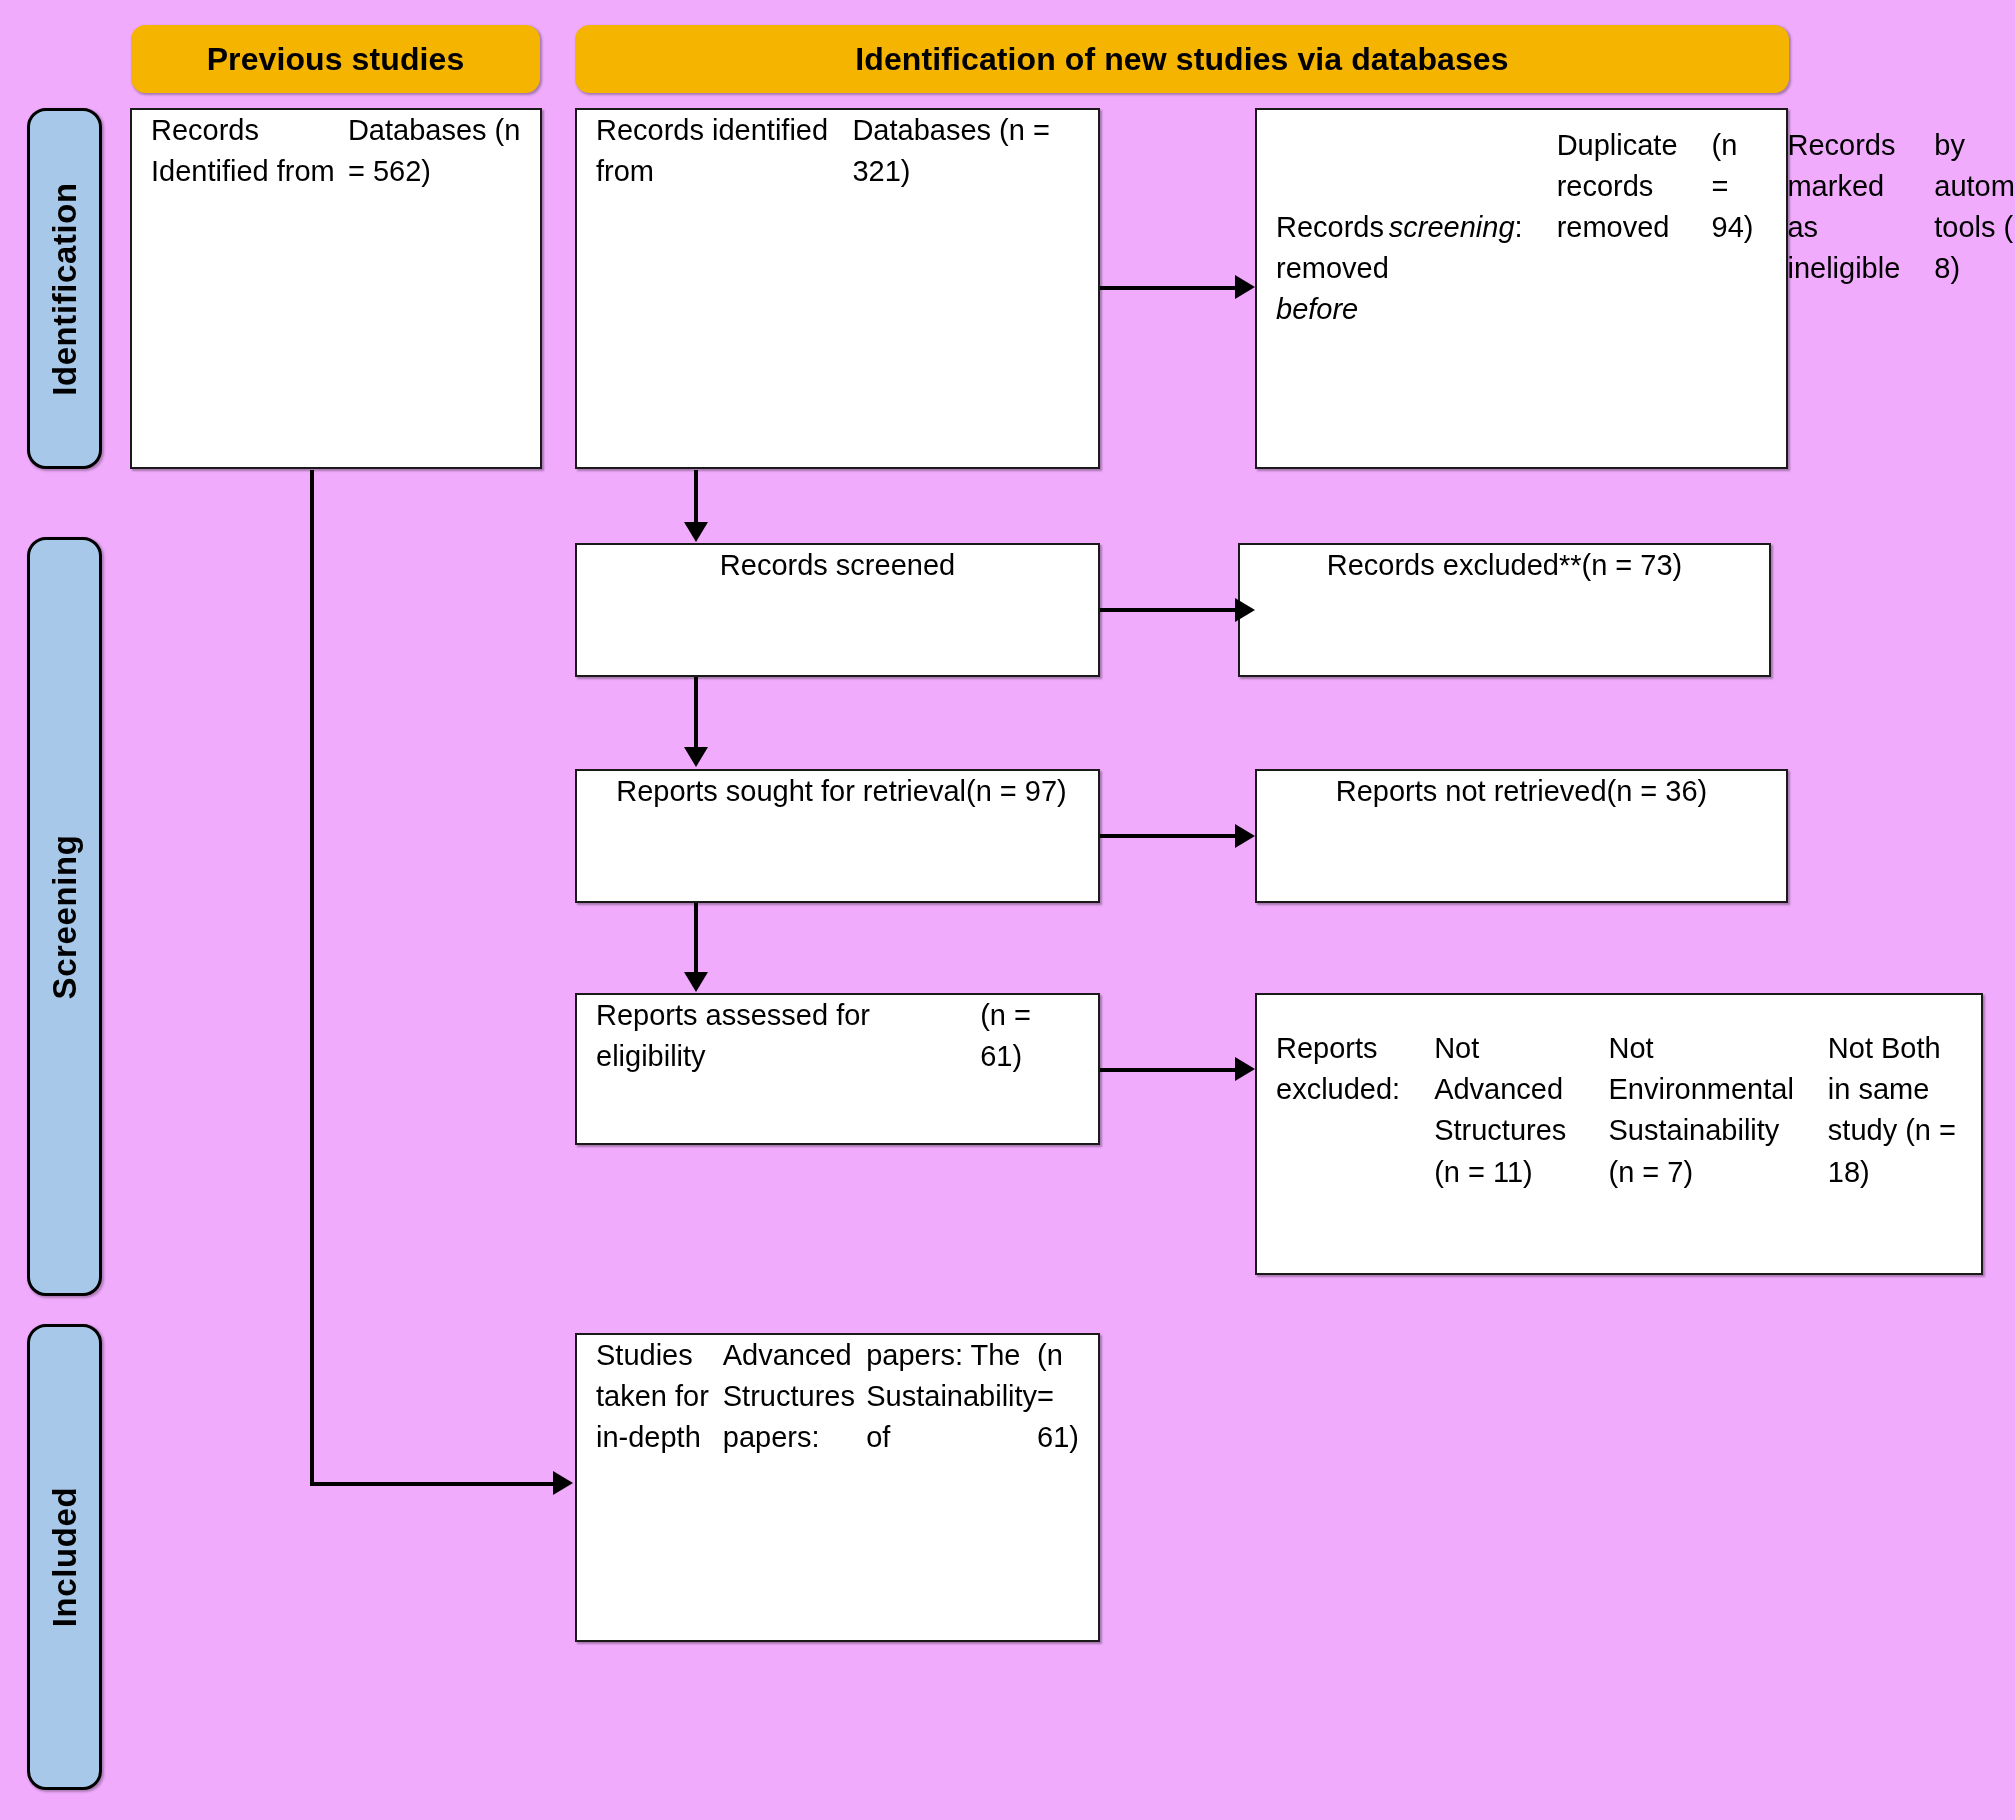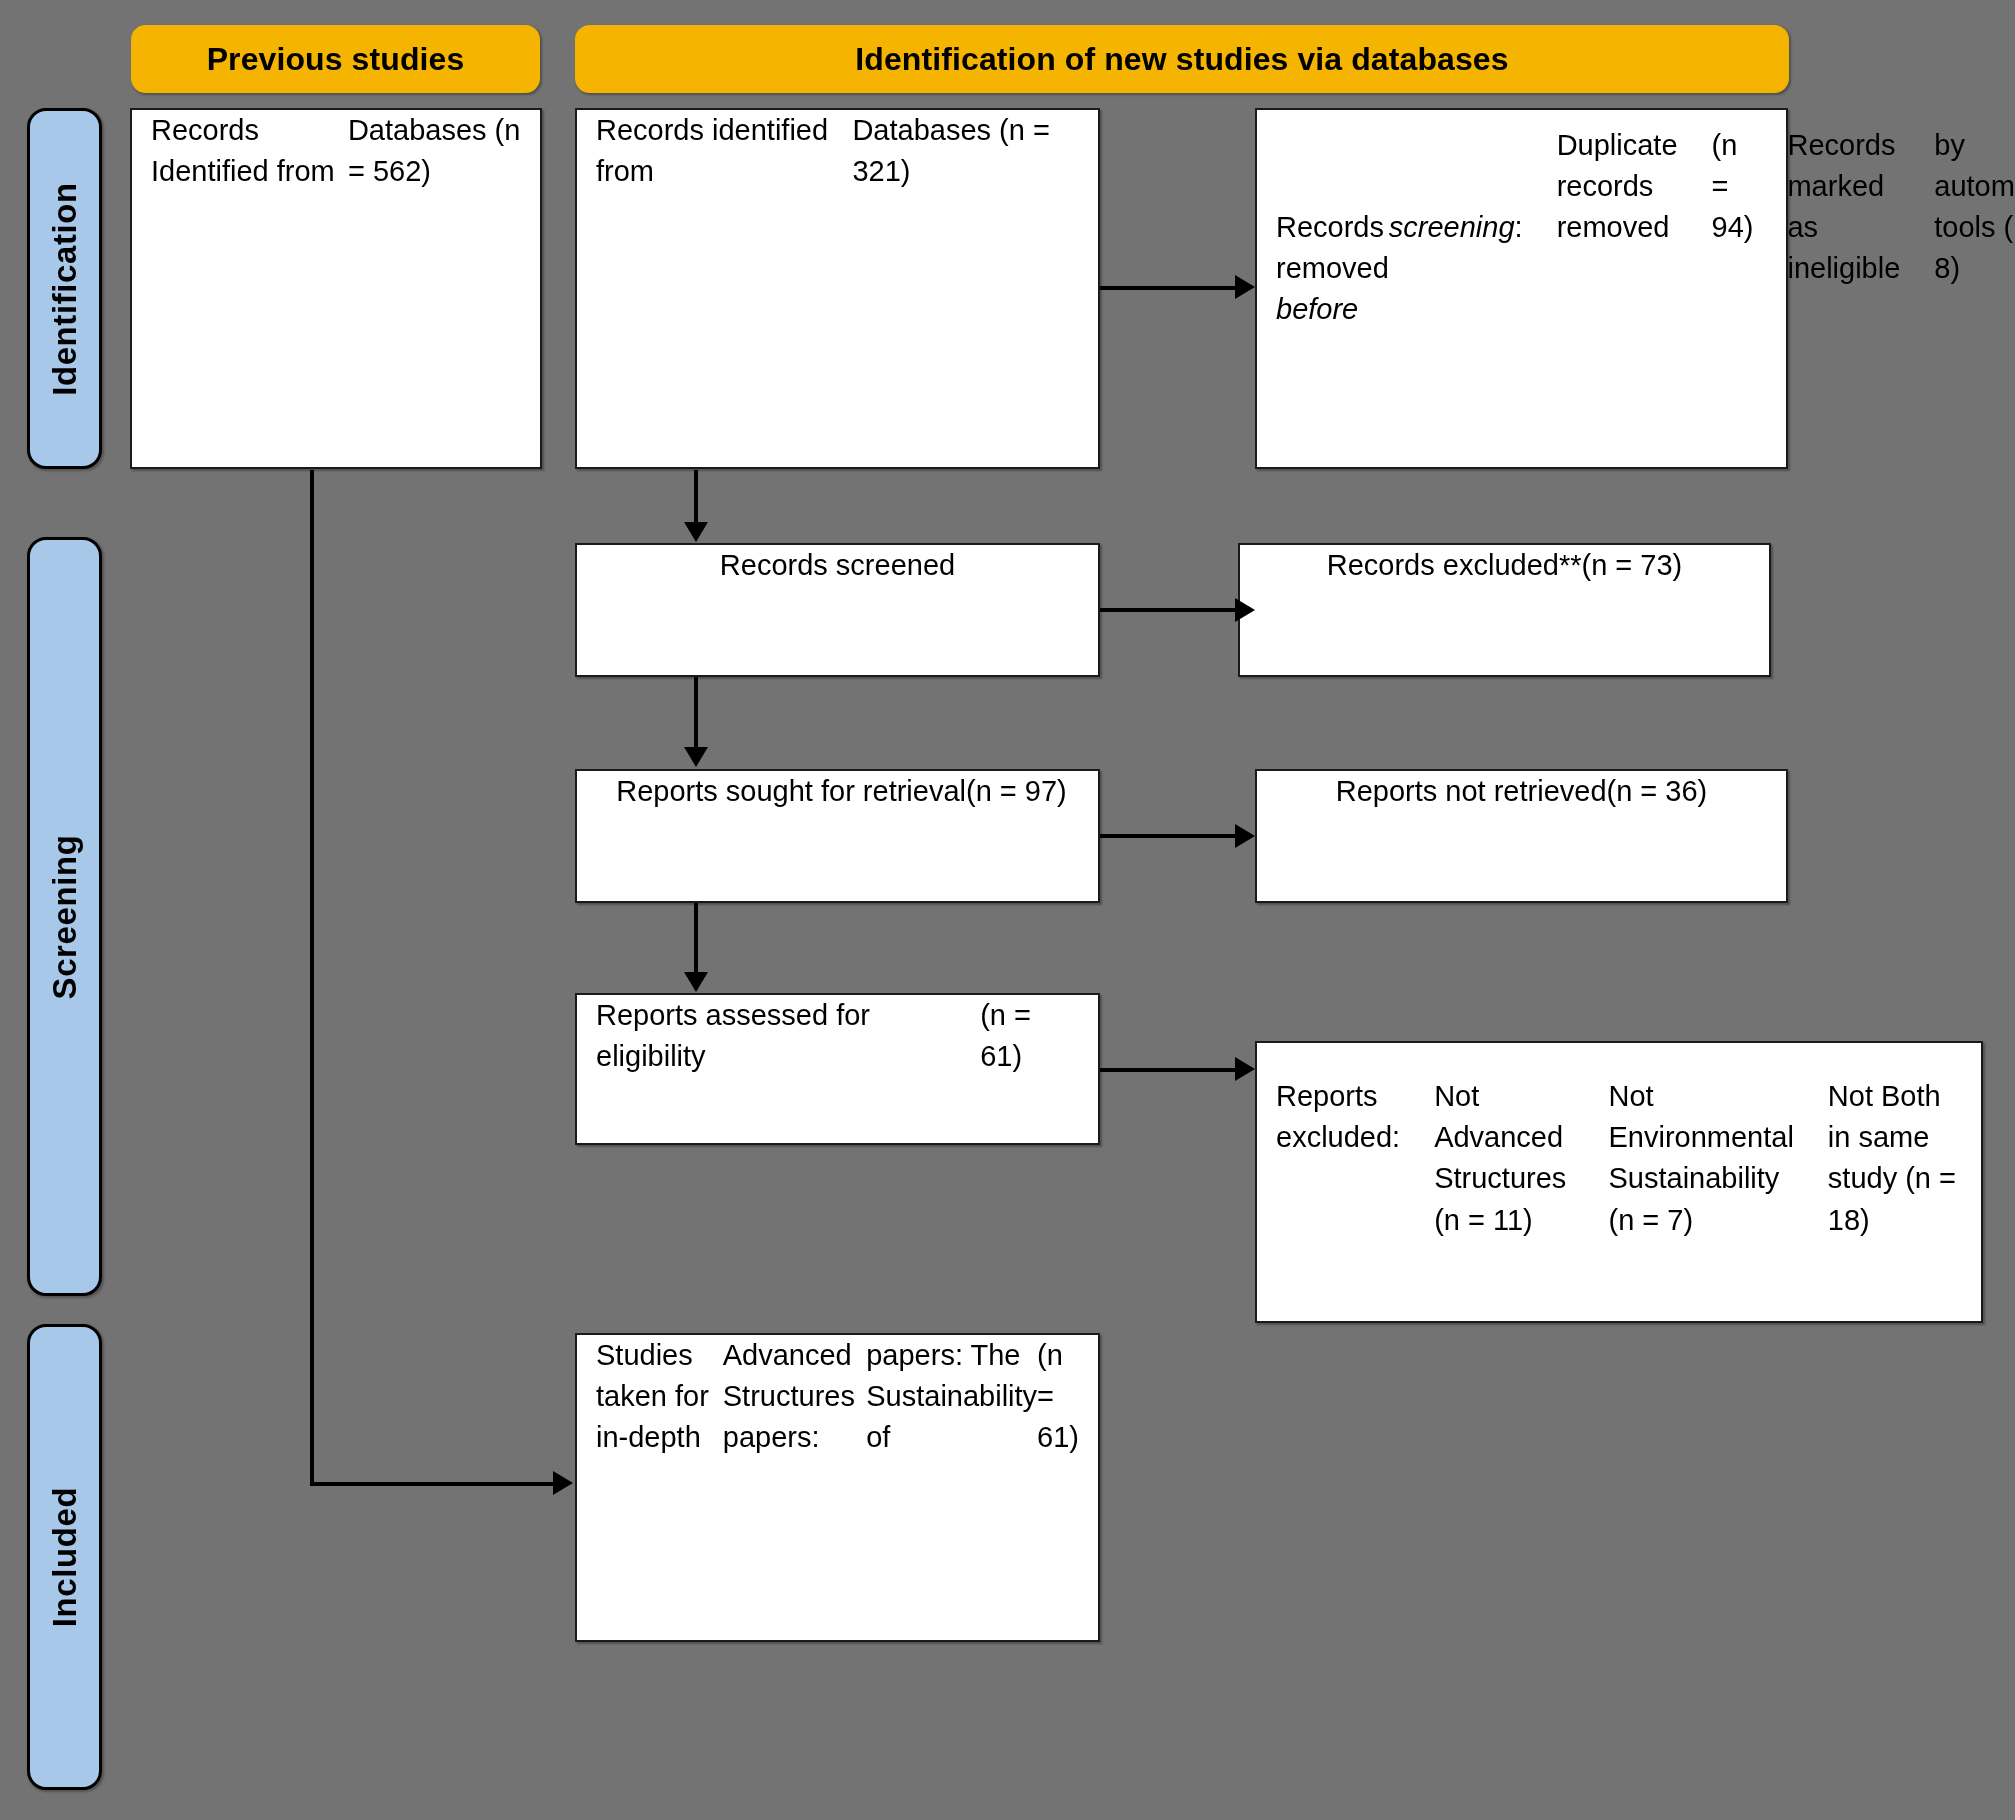--- a/index.html
+++ b/index.html
@@ -7,21 +7,21 @@
     padding: 0;
     background: #ffffff;
   }
   body {
     font-family: "Liberation Sans", sans-serif;
   }
   #canvas {
     position: relative;
     width: 2015px;
     height: 1820px;
-    background: #737373;
+    background: #f0abfc;
     overflow: hidden;
   }
 
   
   .banner {
     position: absolute;
     background: #F5B400;
     border-radius: 14.7px;
     box-shadow: 1.7px 1.7px 2.3px rgba(0,0,0,0.30);
     display: flex;
@@ -93,21 +93,21 @@
                        justify-content: flex-start; padding-top: 14.7px; }
 
   #node-screened     { left: 575px; top: 543px;  width: 525px;  height: 134px; }
   #node-excluded     { left: 1238px; top: 543px;  width: 533px;  height: 134px; }
 
   #node-sought       { left: 575px; top: 769px; width: 525px;  height: 134px; padding-left: 27px; }
   #node-notretrieved { left: 1255px; top: 769px; width: 533px;  height: 134px; }
 
   #node-assessed     { left: 575px; top: 993px; width: 525px;  height: 152px; }
   #node-repexcluded  { left: 1255px; top: 993px; width: 728px; height: 282px;
-                       justify-content: flex-start; padding-top: 33px; margin-top: 48px; }
+                       justify-content: flex-start; padding-top: 33px; }
 
   #node-included     { left: 575px; top: 1333px; width: 525px;  height: 309px; }
 
   
   .conn {
     position: absolute;
     background: #000000;
   }
   .conn.v { width: 4px; }
   .conn.h { height: 4px; }

